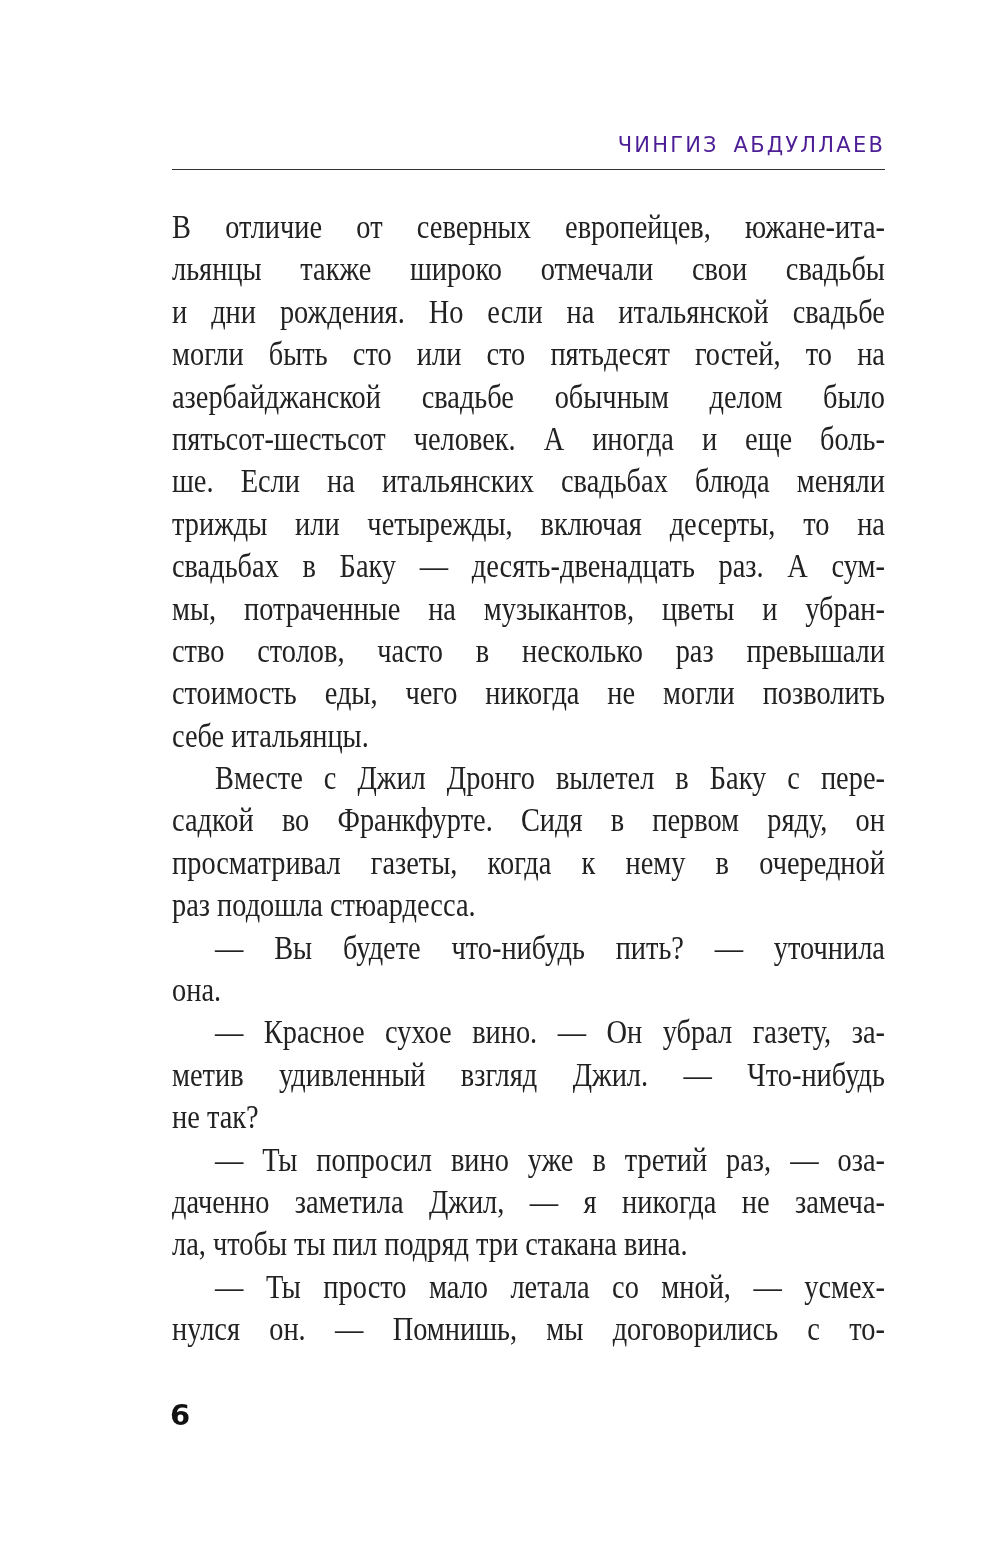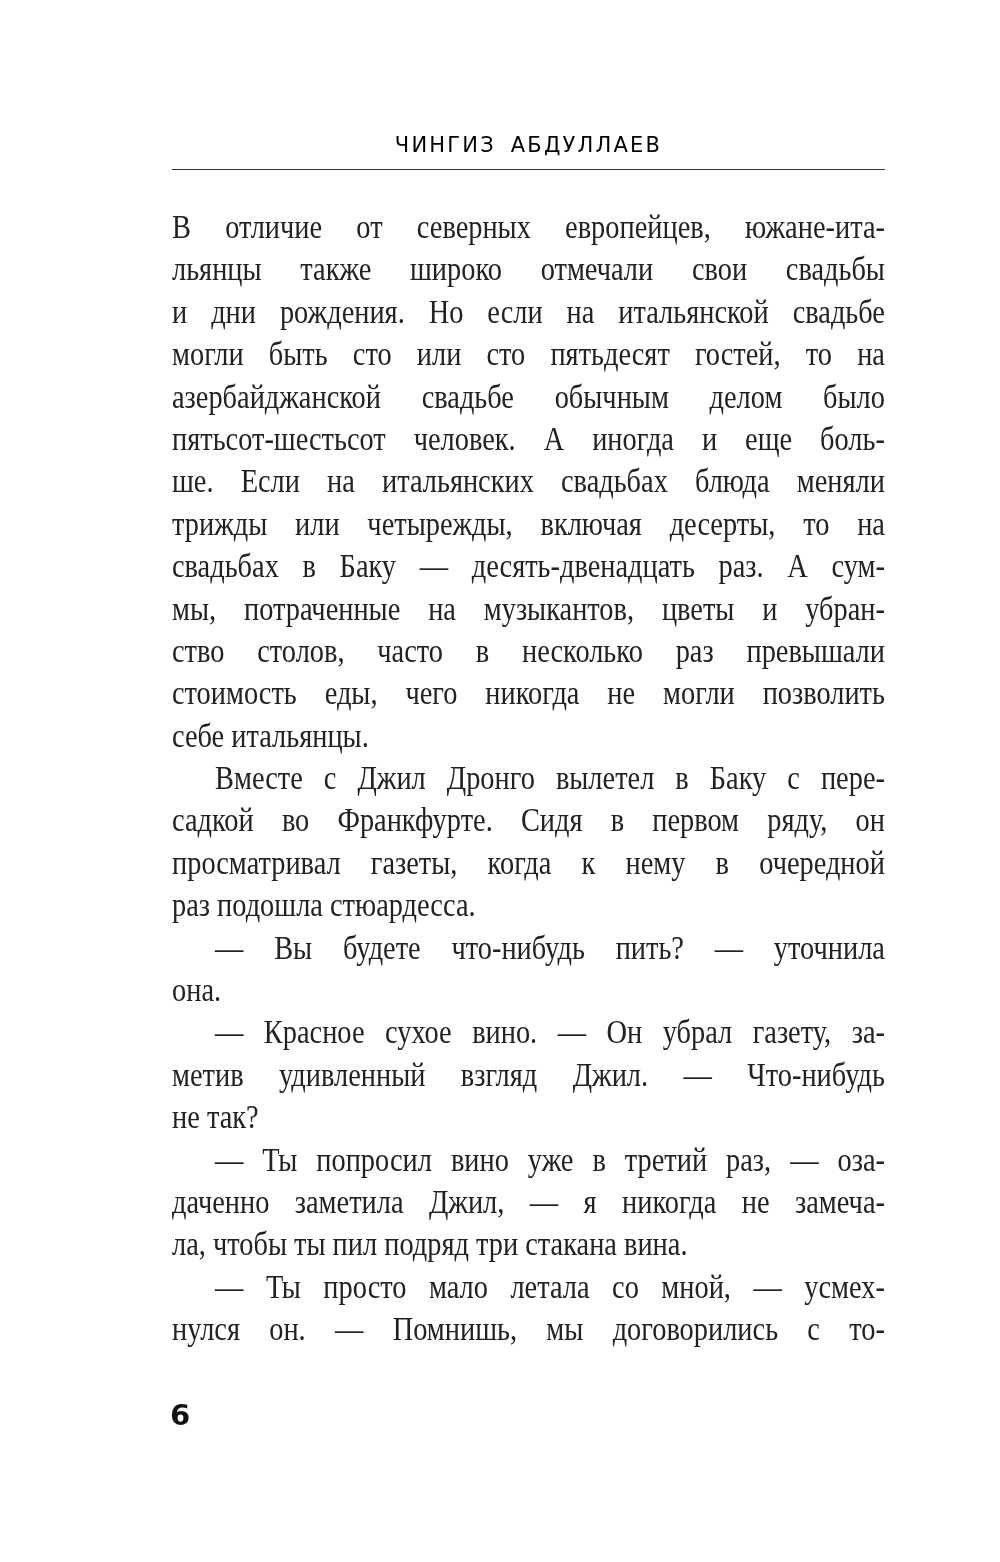--- a/index.html
+++ b/index.html
@@ -19,26 +19,26 @@
       left: 0; top: 0;
       width: 1000px;
       height: 1562px;
       background: #ffffff;
     }
     .running-head {
       position: absolute;
       left: 172px;
       top: 133px;
       width: 713px;
-      text-align: center;
+      text-align: right;
       font-family: "DejaVu Sans", sans-serif;
       font-size: 21px;
       letter-spacing: 2.2px;
       word-spacing: 6px;
-      color: #000000;
+      color: #4c1d95;
     }
     .head-rule {
       position: absolute;
       left: 172px;
       top: 169px;
       width: 713px;
       height: 0;
       border-top: 1.5px solid #333333;
     }
     .text-block {

